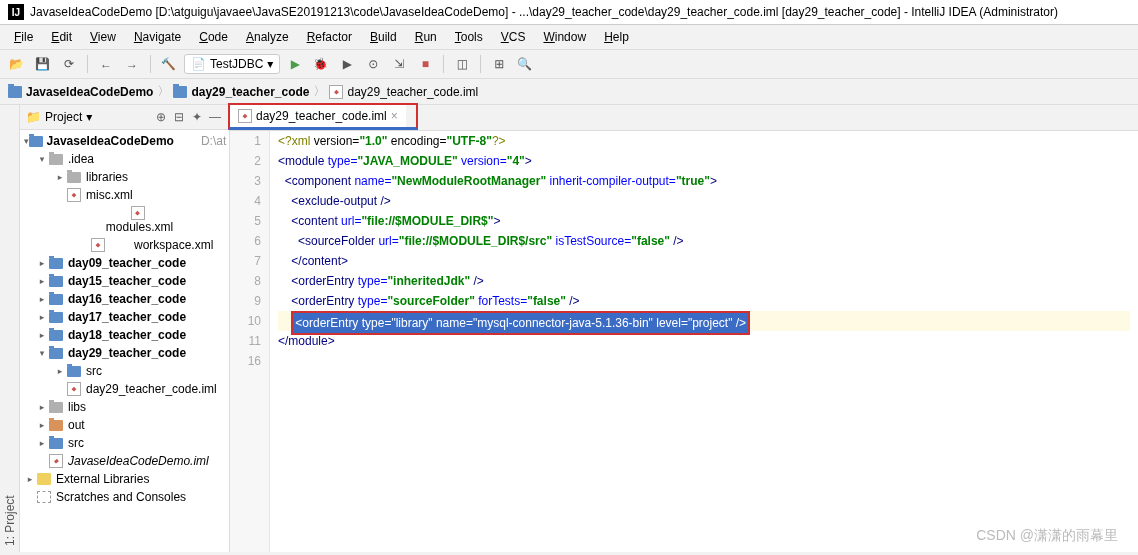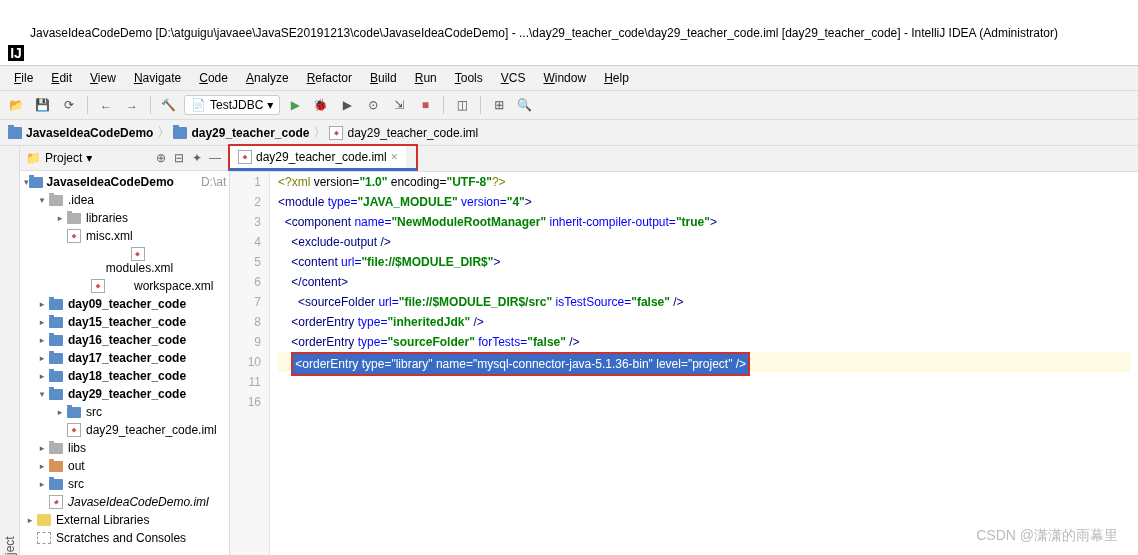--- a/index.html
+++ b/index.html
@@ -1,19 +1,19 @@
 <!DOCTYPE html>
 <html><head>
   <meta charset="utf-8">
   <style>
     * { margin: 0; padding: 0; box-sizing: border-box; font-family: "Segoe UI", Tahoma, sans-serif; font-size: 12px; }
     body { background: #f2f2f2; width: 1138px; height: 555px; overflow: hidden; }
     
     .titlebar { background: #fff; border-bottom: 1px solid #ccc; padding: 4px 8px; display: flex; align-items: center; gap: 6px; }
-    .titlebar-icon { width: 16px; height: 16px; background: #000; color: #fff; display: inline-flex; align-items: center; justify-content: center; font-weight: bold; font-size: 14px; margin-top: 41px; }
+    .titlebar-icon { width: 16px; height: 16px; background: #000; color: #fff; display: inline-flex; align-items: center; justify-content: center; font-weight: bold; font-size: 10px; }
     .titlebar-text { font-size: 12px; color: #000; }
     
     .menubar { background: #f2f2f2; border-bottom: 1px solid #ddd; padding: 2px 6px; display: flex; gap: 2px; }
     .menu-item { padding: 3px 8px; cursor: pointer; }
     .menu-item u { text-decoration: underline; }
     
     .toolbar { background: #f2f2f2; border-bottom: 1px solid #ddd; padding: 3px 6px; display: flex; align-items: center; gap: 4px; }
     .tb-icon { width: 22px; height: 22px; display: inline-flex; align-items: center; justify-content: center; cursor: pointer; color: #555; border-radius: 3px; }
     .tb-sep { width: 1px; height: 18px; background: #ccc; margin: 0 3px; }
     .tb-dropdown { border: 1px solid #ccc; background: #fff; padding: 2px 6px; display: inline-flex; align-items: center; gap: 4px; cursor: pointer; border-radius: 3px; }
@@ -333,23 +333,24 @@
           <div class="gutter-line">10</div>
           <div class="gutter-line">11</div>
           <div class="gutter-line">16</div>
         </div>
       <div class="code" id="code">
           <div class="code-line"><span class="decl">&lt;?xml</span><span class="prolog"> version=</span><span class="str">"1.0"</span><span class="prolog"> encoding=</span><span class="str">"UTF-8"</span><span class="decl">?&gt;</span></div>
           <div class="code-line"><span class="tag">&lt;module </span><span class="attr">type=</span><span class="str">"JAVA_MODULE"</span><span class="attr"> version=</span><span class="str">"4"</span><span class="tag">&gt;</span></div>
           <div class="code-line">  <span class="tag">&lt;component </span><span class="attr">name=</span><span class="str">"NewModuleRootManager"</span><span class="attr"> inherit-compiler-output=</span><span class="str">"true"</span><span class="tag">&gt;</span></div>
           <div class="code-line">    <span class="tag">&lt;exclude-output /&gt;</span></div>
           <div class="code-line">    <span class="tag">&lt;content </span><span class="attr">url=</span><span class="str">"file://$MODULE_DIR$"</span><span class="tag">&gt;</span></div>
+          <div class="code-line">      <span class="tag">&lt;sourceFolder </span><span class="attr">url=</span><span class="str">"file://$MODULE_DIR$/src"</span><span class="attr"> isTestSource=</span><span class="str">"false"</span><span class="tag"> /&gt;</span></div>
           <div class="code-line">    <span class="tag">&lt;/content&gt;</span></div>
-          <div class="code-line">      <span class="tag">&lt;sourceFolder </span><span class="attr">url=</span><span class="str">"file://$MODULE_DIR$/src"</span><span class="attr"> isTestSource=</span><span class="str">"false"</span><span class="tag"> /&gt;</span></div>
           <div class="code-line">    <span class="tag">&lt;orderEntry </span><span class="attr">type=</span><span class="str">"inheritedJdk"</span><span class="tag"> /&gt;</span></div>
           <div class="code-line">    <span class="tag">&lt;orderEntry </span><span class="attr">type=</span><span class="str">"sourceFolder"</span><span class="attr"> forTests=</span><span class="str">"false"</span><span class="tag"> /&gt;</span></div>
           <div class="code-line hl-line">    <span class="hl-selection-wrap"><span class="hl-selection">&lt;orderEntry type="library" name="mysql-connector-java-5.1.36-bin" level="project" /&gt;</span></span></div>
+          <div class="code-line"><span class="tag">&lt;/module&gt;</span></div>
         </div>
     </div>
   </div>
 </div>
 
 <div class="watermark">CSDN @潇潇的雨幕里</div>
 
 </body></html>

